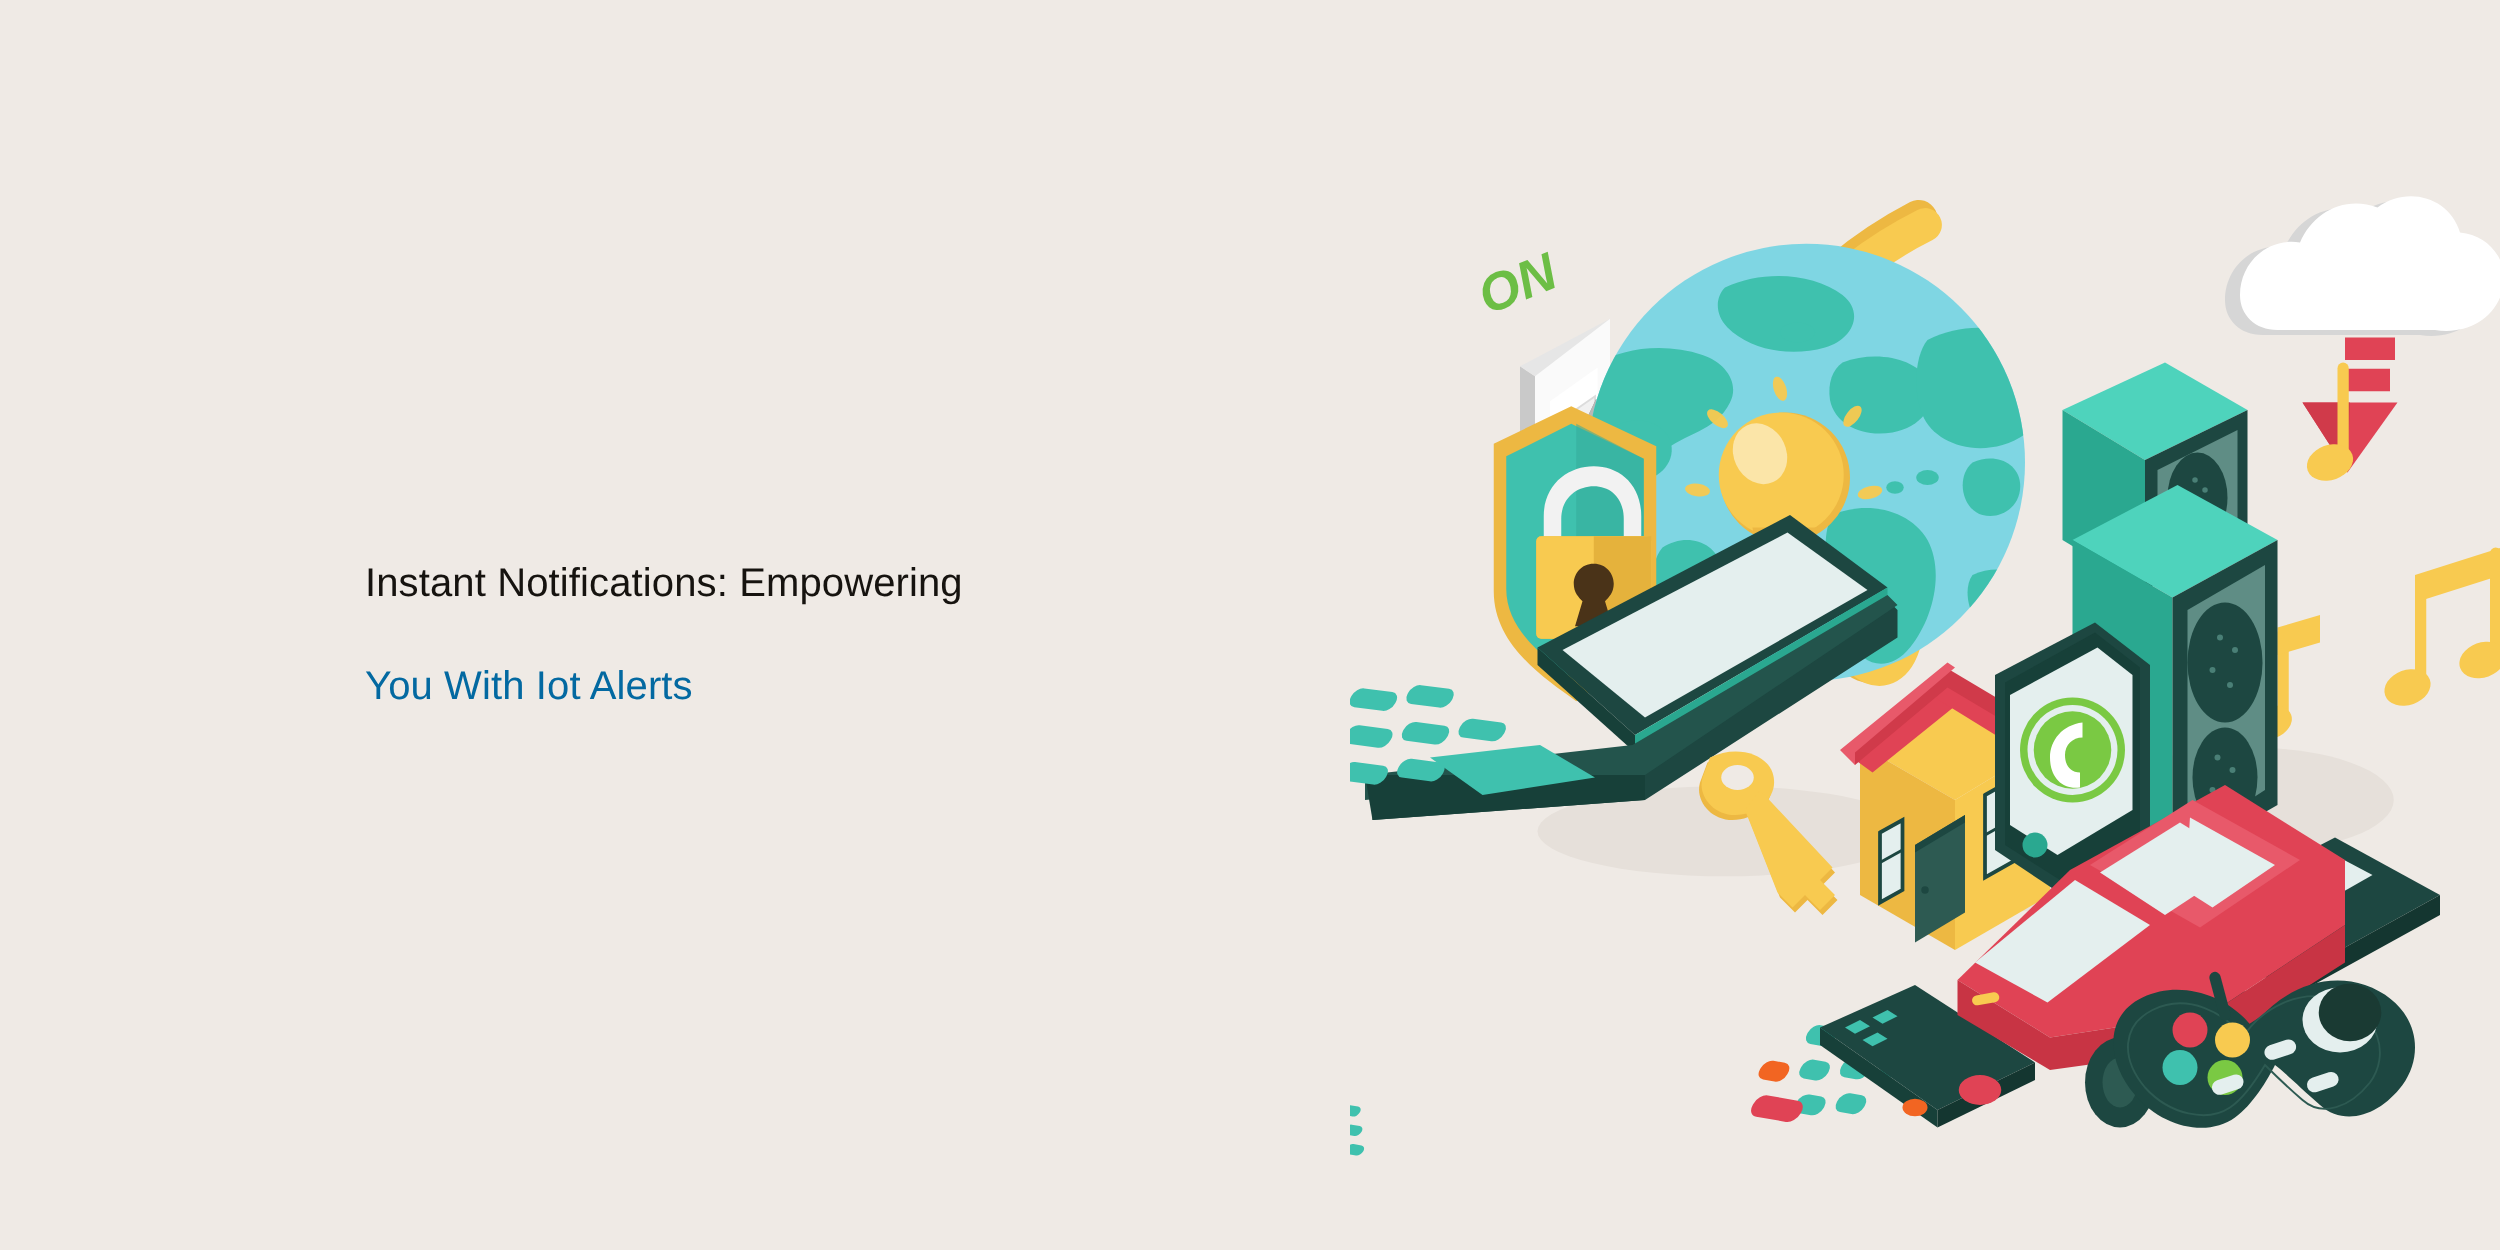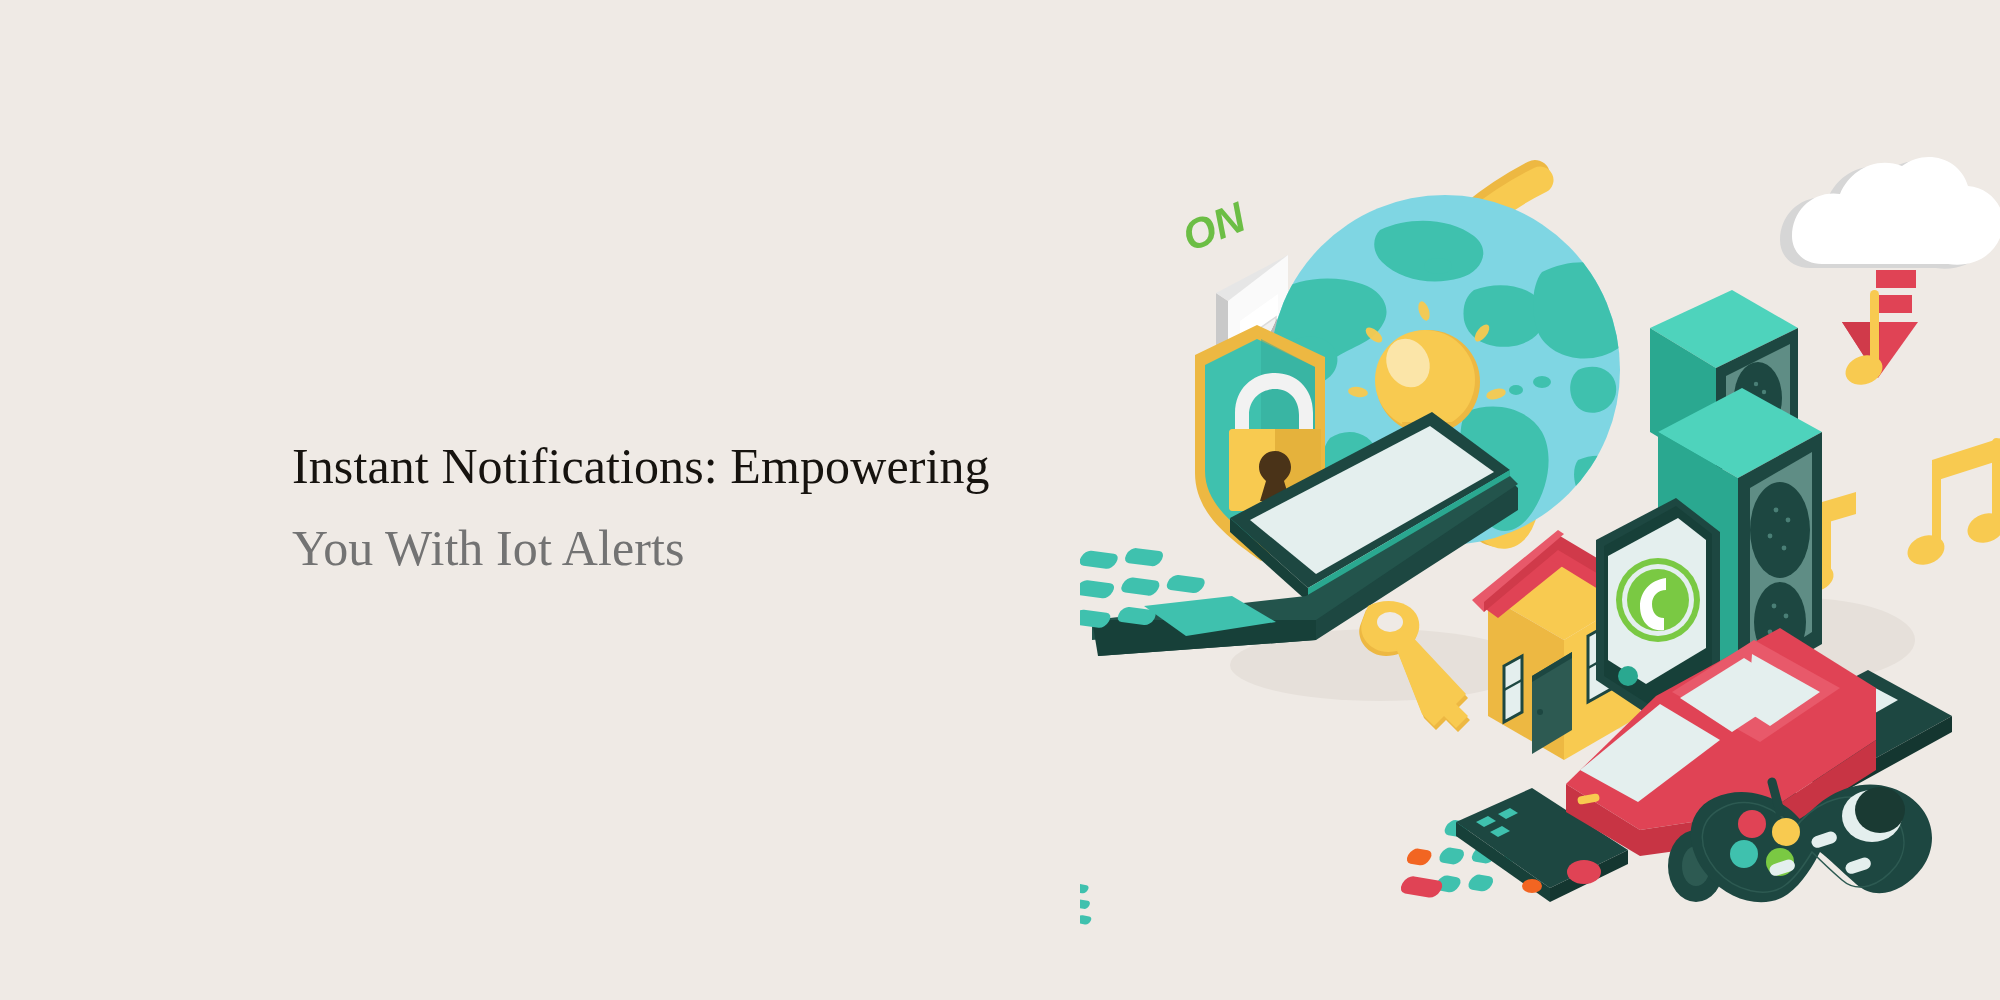--- a/index.html
+++ b/index.html
@@ -22,22 +22,22 @@
   }
 
   
   #headline {
     position: absolute;
     left: 292px;
     top: 425px;
     width: 840px;
   }
   #headline .line {
-    font-family: Liberation Serif, serif;
-    font-size: 50px;
+    font-family: Liberation Sans, sans-serif;
+    font-size: 32px;
     font-weight: 400;
     color: #16130f;
     letter-spacing: 0.1px;
     line-height: 82px;
     white-space: nowrap;
   }
 
   
   #illustration {
     position: absolute;
@@ -52,21 +52,21 @@
     height: 920px;
   }
 </style>
 </head>
 <body style="background: rgb(239, 234, 229);">
 
 <div id="banner" style="background: rgb(239, 234, 229);">
 
   <div id="headline">
     <div class="line" style="color: rgb(22, 19, 15);">Instant Notifications: Empowering</div>
-    <div class="line" style="color: #737373;">You With Iot Alerts</div>
+    <div class="line" style="color: #0369a1;">You With Iot Alerts</div>
   </div>
 
   <div id="illustration">
     <svg viewBox="0 0 920 920" xmlns="http://www.w3.org/2000/svg" aria-hidden="true">
 
       <defs>
         <clipPath id="globeClip">
             <circle cx="365" cy="330" r="175"></circle>
           </clipPath>
       </defs>

